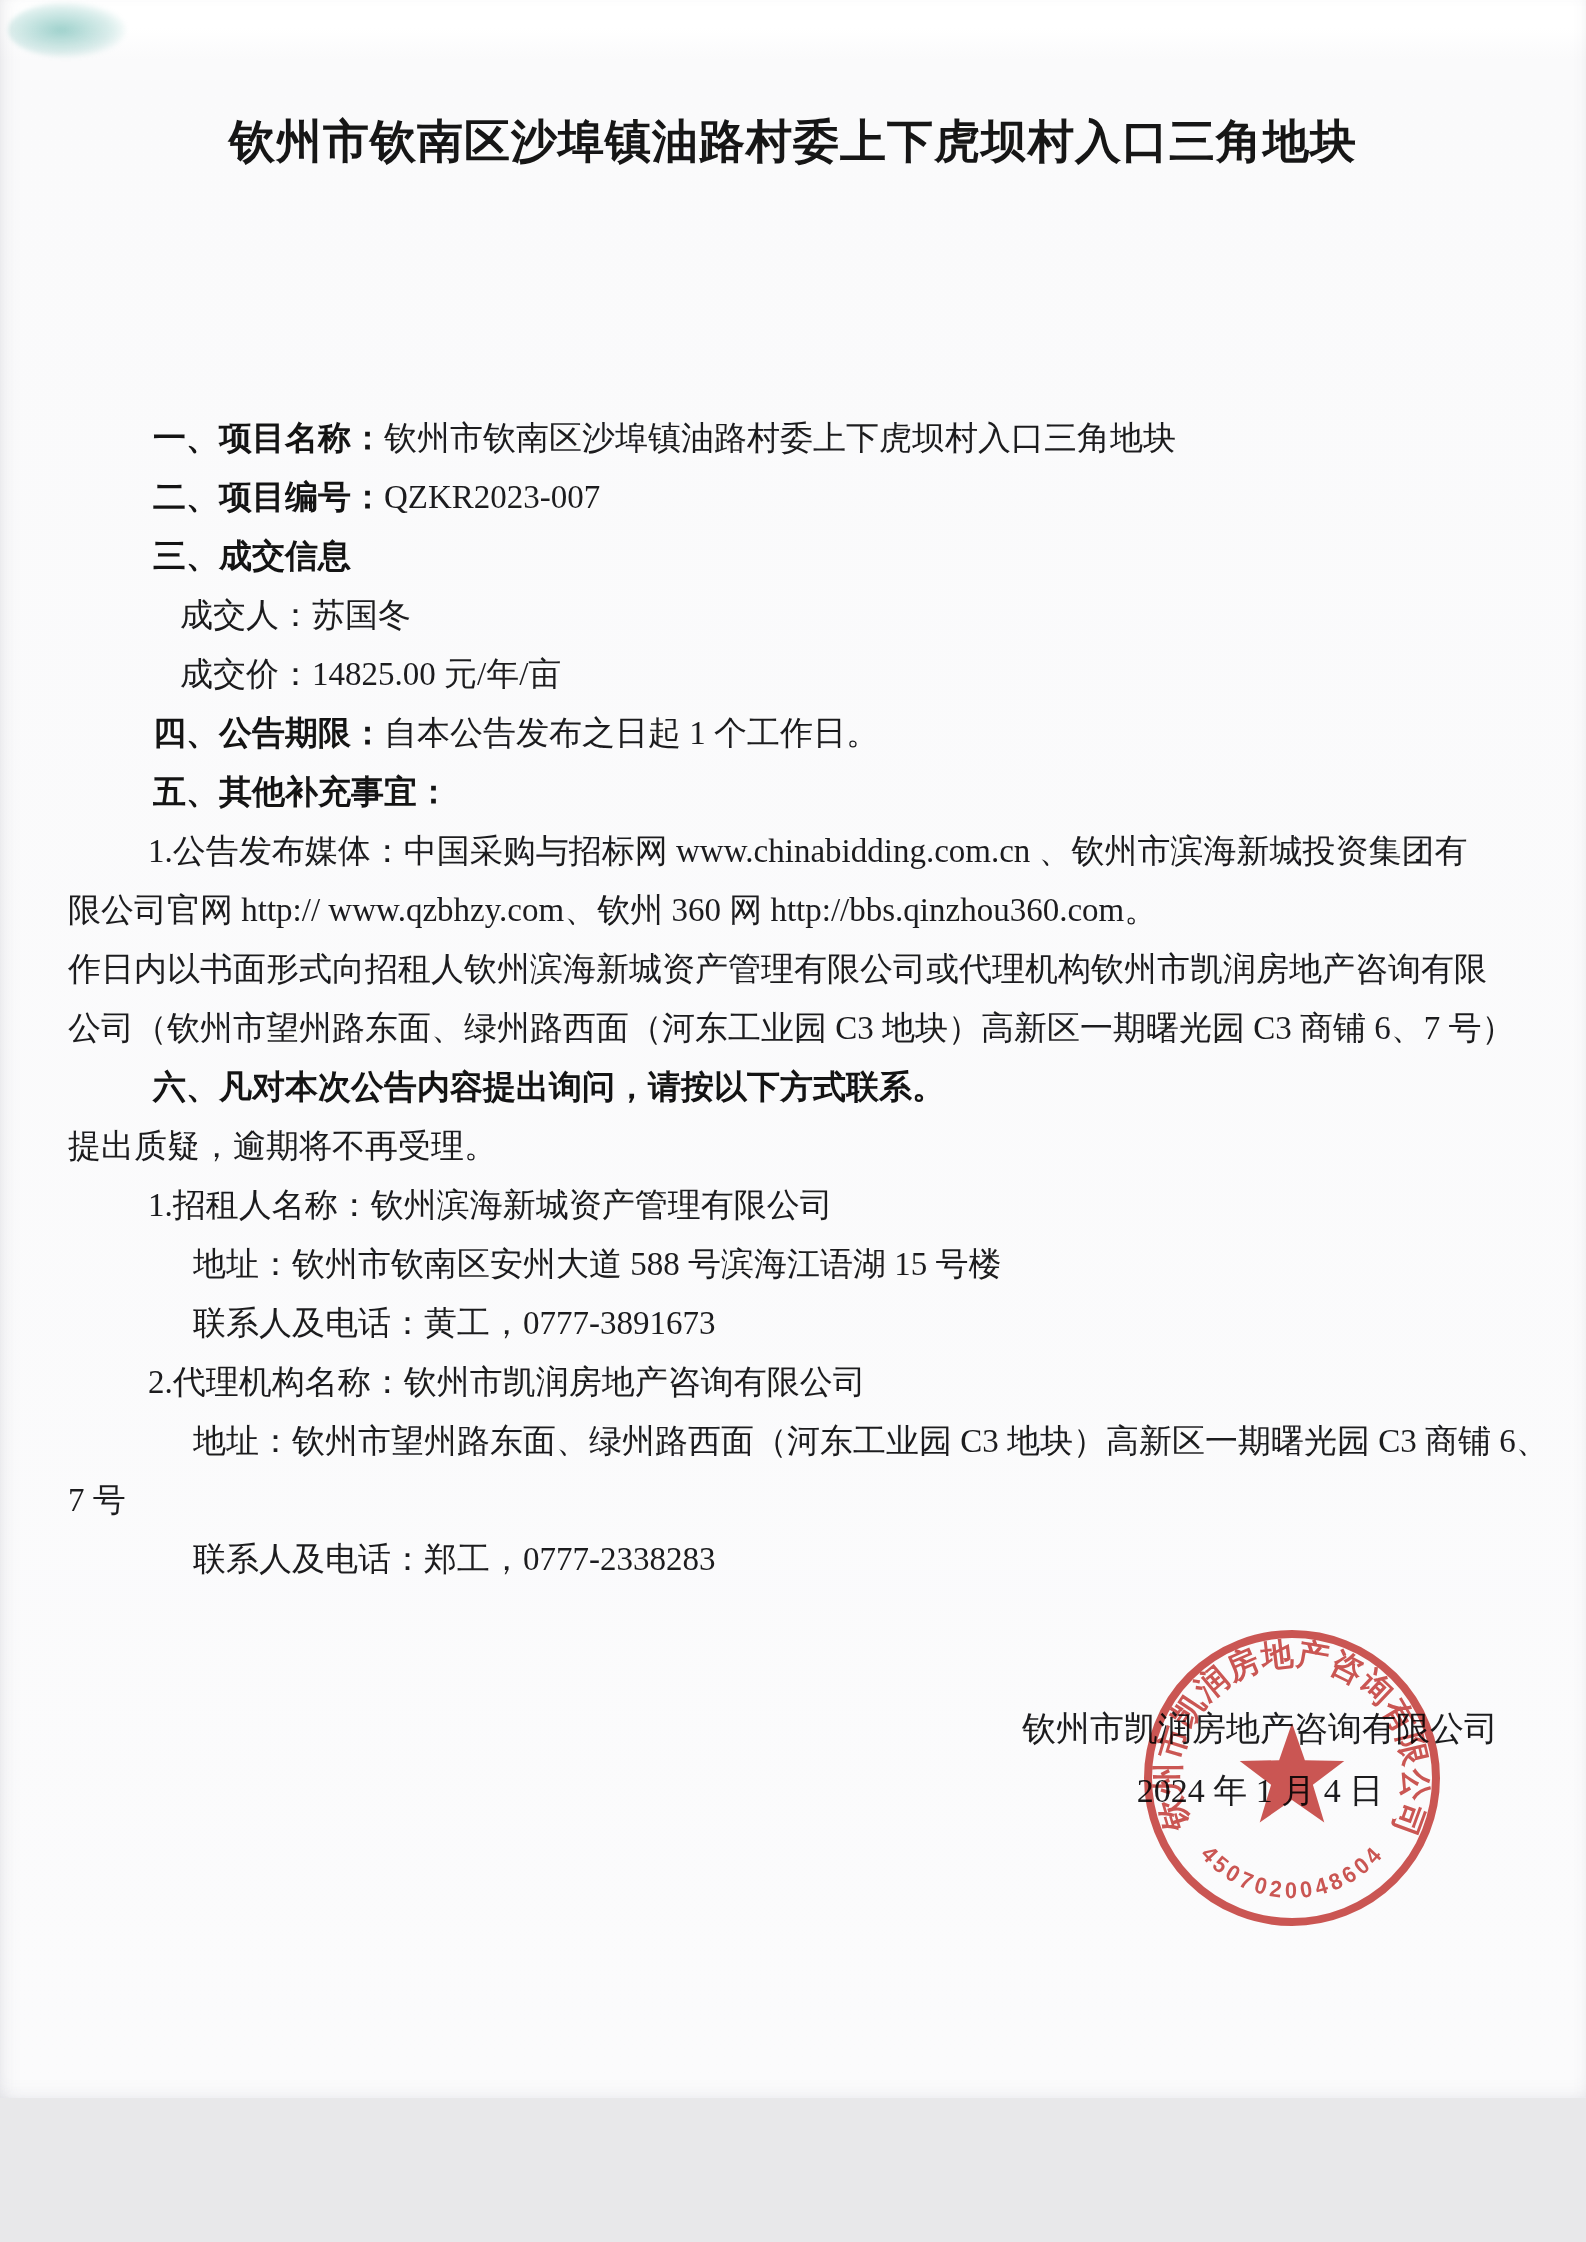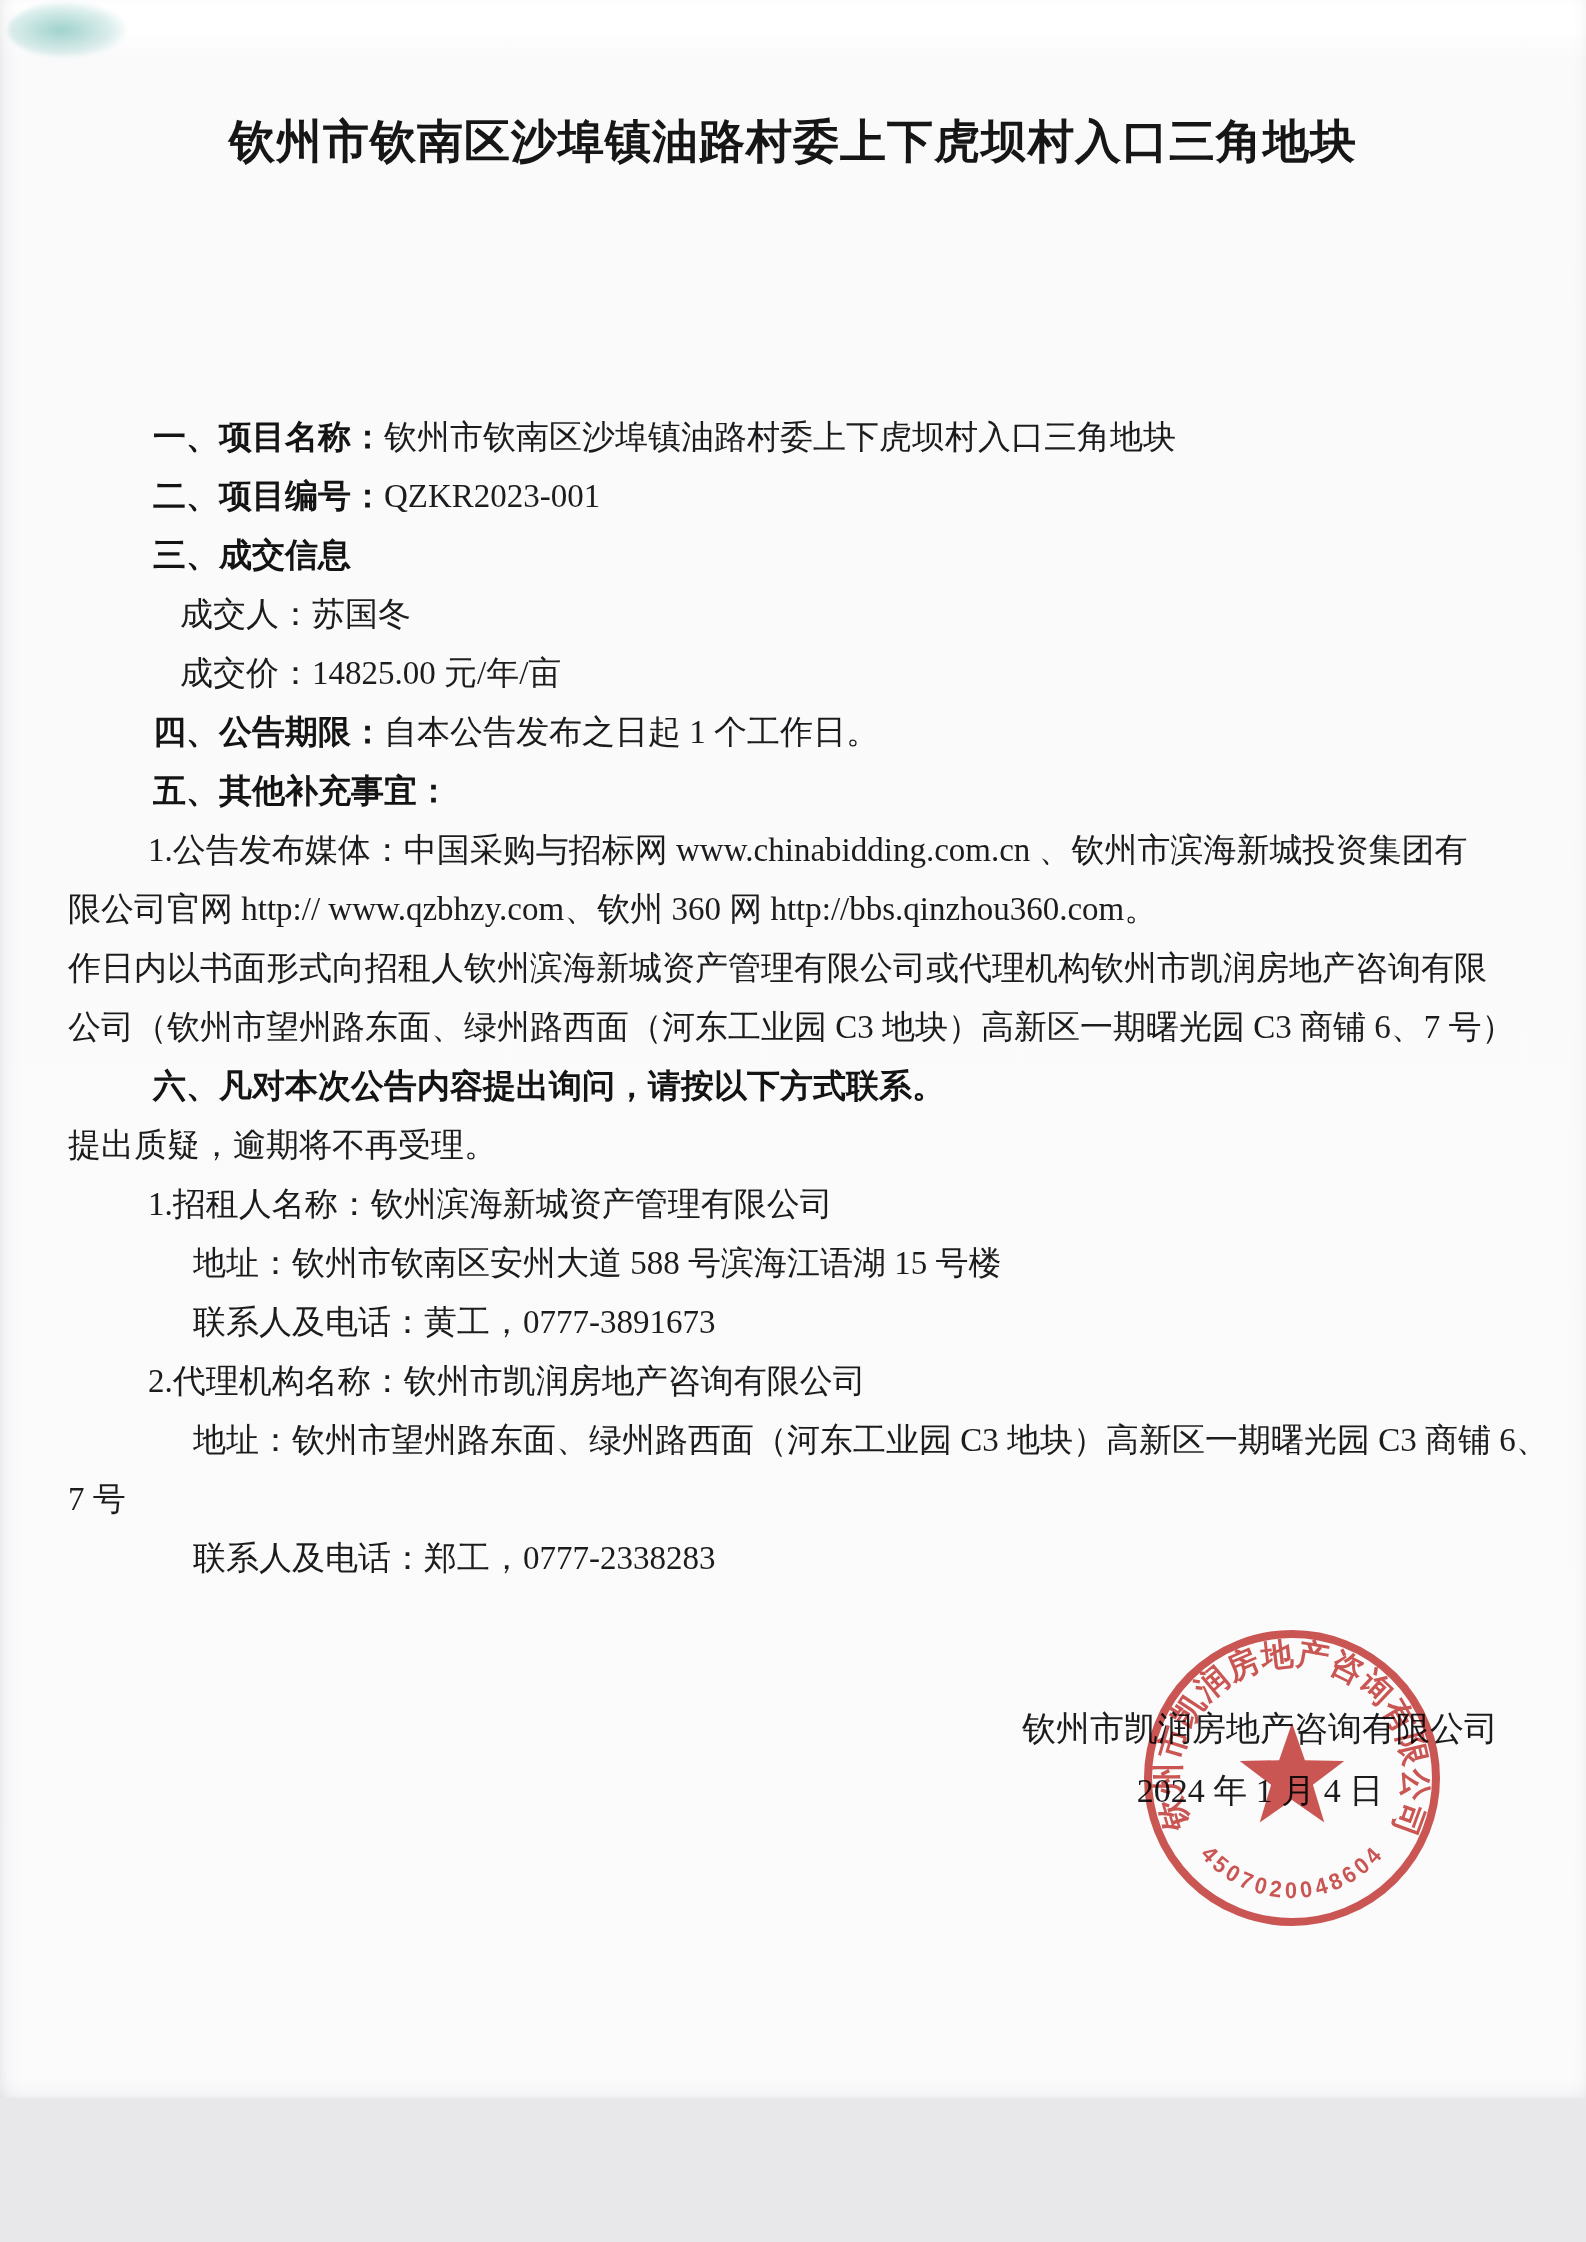--- a/index.html
+++ b/index.html
@@ -27,21 +27,21 @@
   }
   .body-text{
     position:absolute;top:408px;left:68px;right:62px;
   }
   .line{
     height:59px;line-height:59px;font-size:33px;white-space:nowrap;
     color:#1c1c1e;
   }
   .b{
     font-weight:700;
-    font-family:Liberation Mono, monospace;
+    font-family:Liberation Sans, sans-serif;
     color:#141414;
   }
   .ind-h{text-indent:85px;}
   .ind-num{text-indent:80px;}
   .ind-sub{text-indent:112px;}
   .ind-addr{text-indent:125px;}
   .signature{
     position:absolute;top:1698px;left:1000px;width:520px;
     text-align:center;font-size:34px;line-height:62px;white-space:nowrap;
     color:#1c1c1e;
@@ -64,21 +64,21 @@
 <div class="page">
 
   <div class="smudge"></div>
 
   <div class="title">
     <div>钦州市钦南区沙埠镇油路村委上下虎坝村入口三角地块</div>
   </div>
 
   <div class="body-text">
     <div class="line ind-h"><span class="b">一、项目名称：</span><span>钦州市钦南区沙埠镇油路村委上下虎坝村入口三角地块</span></div>
-    <div class="line ind-h"><span class="b">二、项目编号：</span><span>QZKR2023-001</span></div>
+    <div class="line ind-h"><span class="b">二、项目编号：</span><span>QZKR2023-007</span></div>
     <div class="line ind-h"><span class="b">三、成交信息</span><span></span></div>
     <div class="line ind-sub"><span class="b"></span><span>成交人：苏国冬</span></div>
     <div class="line ind-sub"><span class="b"></span><span>成交价：14825.00 元/年/亩</span></div>
     <div class="line ind-h"><span class="b">四、公告期限：</span><span>自本公告发布之日起 1 个工作日。</span></div>
     <div class="line ind-h"><span class="b">五、其他补充事宜：</span><span></span></div>
     <div class="line ind-num"><span class="b"></span><span>1.公告发布媒体：中国采购与招标网 www.chinabidding.com.cn 、钦州市滨海新城投资集团有</span></div>
     <div class="line"><span class="b"></span><span>限公司官网 http:// www.qzbhzy.com、钦州 360 网 http://bbs.qinzhou360.com。</span></div>
     <div class="line"><span class="b"></span><span>作日内以书面形式向招租人钦州滨海新城资产管理有限公司或代理机构钦州市凯润房地产咨询有限</span></div>
     <div class="line"><span class="b"></span><span>公司（钦州市望州路东面、绿州路西面（河东工业园 C3 地块）高新区一期曙光园 C3 商铺 6、7 号）</span></div>
     <div class="line ind-h"><span class="b">六、凡对本次公告内容提出询问，请按以下方式联系。</span><span></span></div>

